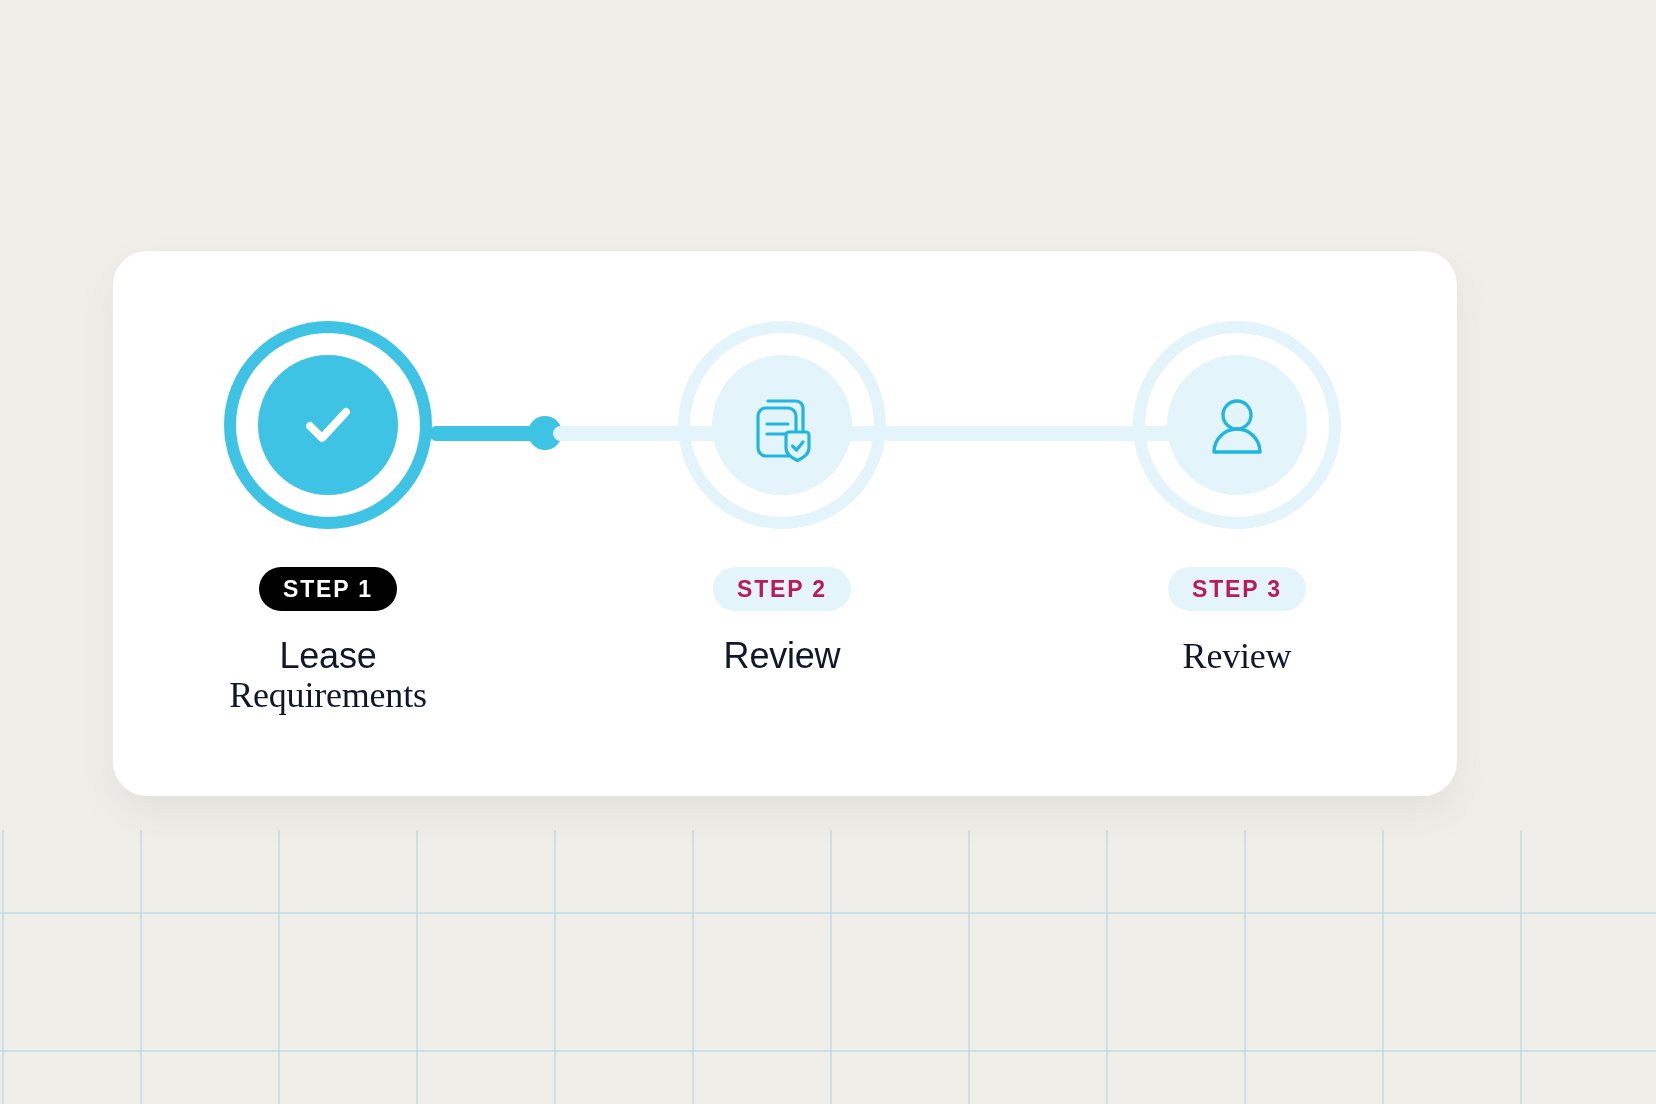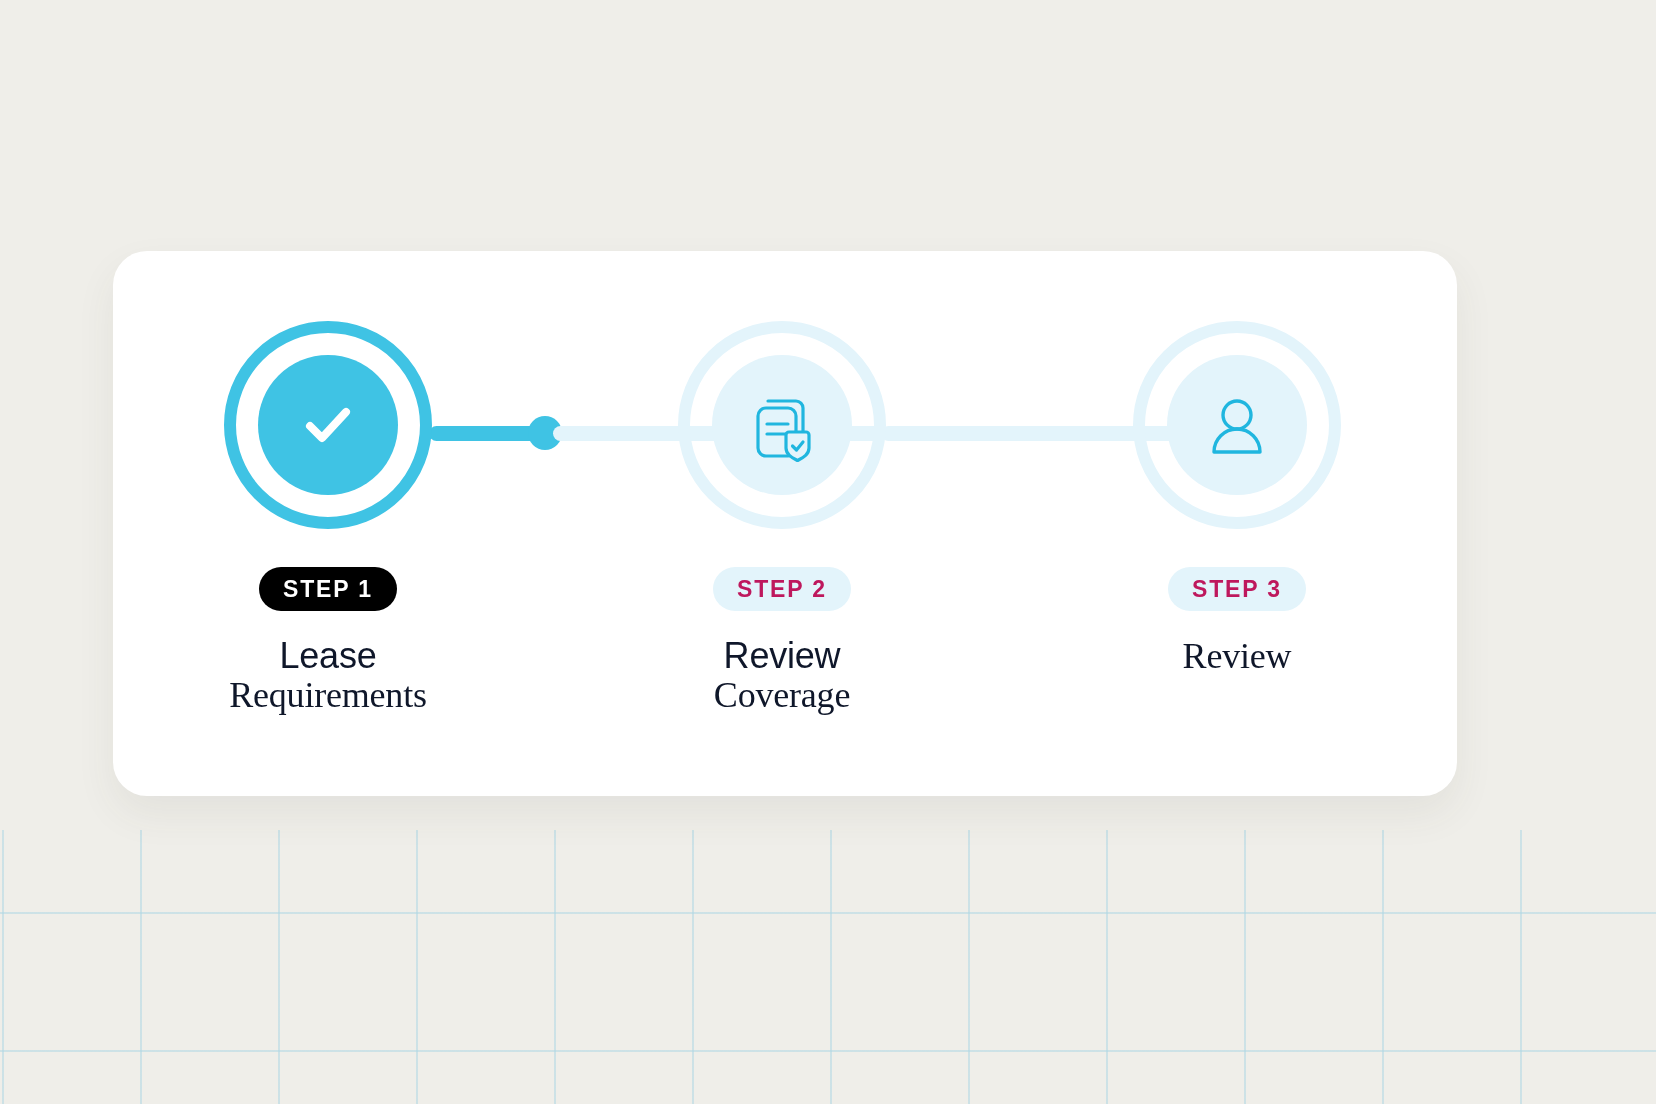--- a/index.html
+++ b/index.html
@@ -181,21 +181,20 @@
             <line x1="28" y1="52" x2="49" y2="52" stroke="#20b6df" stroke-width="3.2" stroke-linecap="round"></line>
 
             <path d="M50 50 h17 a3 3 0 0 1 3 3 v13 c0 7 -7 10 -11.5 12.5 C54 76 47 73 47 66 V53 a3 3 0 0 1 3 -3 z" fill="#e3f4fb" stroke="#20b6df" stroke-width="3.2" stroke-linejoin="round"></path>
             <path d="M53.5 64 L57.5 68 L64 60" fill="none" stroke="#20b6df" stroke-width="3.2" stroke-linecap="round" stroke-linejoin="round"></path>
           </svg>
         </div>
       </div>
       <div class="badge">STEP 2</div>
       <div class="step-label">
         <span>Review</span>
-        <span class="l2">Coverage</span>
       </div>
     </div>
 
     <div class="step step-idle" style="left: 974px; text-align: center;">
       <div class="ring-wrap">
         <div class="ring-outer"></div>
         <div class="ring-inner">
           <svg width="86" height="86" viewBox="0 0 86 86">
             <circle cx="43" cy="33" r="14" fill="none" stroke="#20b6df" stroke-width="3.4"></circle>
             <path d="M20 70 a23 23 0 0 1 46 0 z" fill="none" stroke="#20b6df" stroke-width="3.4" stroke-linejoin="round"></path>

